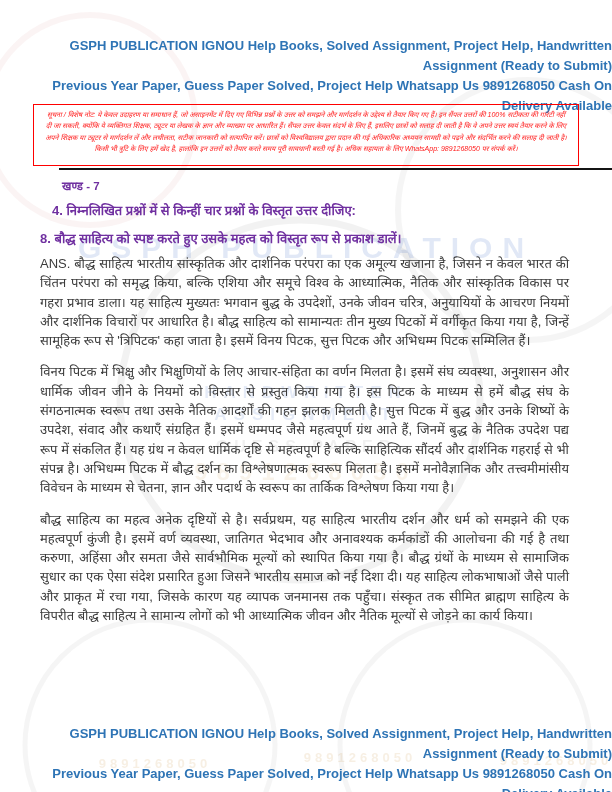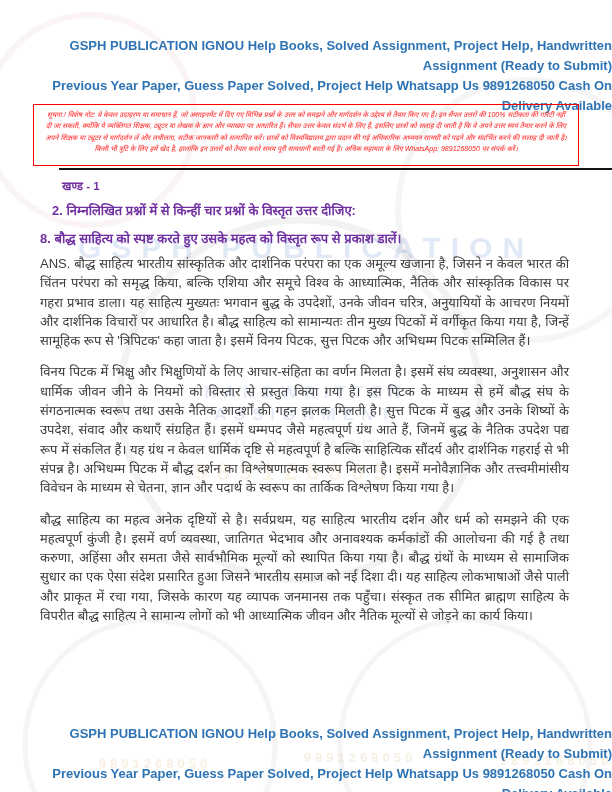--- a/index.html
+++ b/index.html
@@ -72,23 +72,23 @@
     <div>Previous Year Paper, Guess Paper Solved, Project Help Whatsapp Us 9891268050 Cash On Delivery Available</div>
   </div>
 
 
   <div class="notice-box">
     <p class="notice-text">सूचना / विशेष नोट: ये केवल उदाहरण या समाधान हैं, जो असाइनमेंट में दिए गए विभिन्न प्रश्नों के उत्तर को समझने और मार्गदर्शन के उद्देश्य से तैयार किए गए हैं। इन सैंपल उत्तरों की 100% सटीकता की गारंटी नहीं दी जा सकती, क्योंकि ये व्यक्तिगत शिक्षक, ट्यूटर या लेखक के ज्ञान और व्याख्या पर आधारित हैं। सैंपल उत्तर केवल संदर्भ के लिए हैं, इसलिए छात्रों को सलाह दी जाती है कि वे अपने उत्तर स्वयं तैयार करने के लिए अपने शिक्षक या ट्यूटर से मार्गदर्शन लें और लचीलता, सटीक जानकारी को सत्यापित करें। छात्रों को विश्वविद्यालय द्वारा प्रदान की गई अधिकारिक अध्ययन सामग्री को पढ़ने और संदर्भित करने की सलाह दी जाती है। किसी भी त्रुटि के लिए हमें खेद है, हालांकि इन उत्तरों को तैयार करते समय पूरी सावधानी बरती गई है। अधिक सहायता के लिए WhatsApp: 9891268050 पर संपर्क करें।</p>
   </div>
 
   <div class="divider"></div>
 
-  <div class="section-label">खण्ड - 1</div>
+  <div class="section-label">खण्ड - 7</div>
 
-  <div class="instruction">2. निम्नलिखित प्रश्नों में से किन्हीं चार प्रश्नों के विस्तृत उत्तर दीजिए:</div>
+  <div class="instruction">4. निम्नलिखित प्रश्नों में से किन्हीं चार प्रश्नों के विस्तृत उत्तर दीजिए:</div>
 
   <div class="question">8. बौद्ध साहित्य को स्पष्ट करते हुए उसके महत्व को विस्तृत रूप से प्रकाश डालें।</div>
 
   <div class="answer">
     <p>ANS. बौद्ध साहित्य भारतीय सांस्कृतिक और दार्शनिक परंपरा का एक अमूल्य खजाना है, जिसने न केवल भारत की चिंतन परंपरा को समृद्ध किया, बल्कि एशिया और समूचे विश्व के आध्यात्मिक, नैतिक और सांस्कृतिक विकास पर गहरा प्रभाव डाला। यह साहित्य मुख्यतः भगवान बुद्ध के उपदेशों, उनके जीवन चरित्र, अनुयायियों के आचरण नियमों और दार्शनिक विचारों पर आधारित है। बौद्ध साहित्य को सामान्यतः तीन मुख्य पिटकों में वर्गीकृत किया गया है, जिन्हें सामूहिक रूप से 'त्रिपिटक' कहा जाता है। इसमें विनय पिटक, सुत्त पिटक और अभिधम्म पिटक सम्मिलित हैं।</p>
     <p>विनय पिटक में भिक्षु और भिक्षुणियों के लिए आचार-संहिता का वर्णन मिलता है। इसमें संघ व्यवस्था, अनुशासन और धार्मिक जीवन जीने के नियमों को विस्तार से प्रस्तुत किया गया है। इस पिटक के माध्यम से हमें बौद्ध संघ के संगठनात्मक स्वरूप तथा उसके नैतिक आदर्शों की गहन झलक मिलती है। सुत्त पिटक में बुद्ध और उनके शिष्यों के उपदेश, संवाद और कथाएँ संग्रहित हैं। इसमें धम्मपद जैसे महत्वपूर्ण ग्रंथ आते हैं, जिनमें बुद्ध के नैतिक उपदेश पद्य रूप में संकलित हैं। यह ग्रंथ न केवल धार्मिक दृष्टि से महत्वपूर्ण है बल्कि साहित्यिक सौंदर्य और दार्शनिक गहराई से भी संपन्न है। अभिधम्म पिटक में बौद्ध दर्शन का विश्लेषणात्मक स्वरूप मिलता है। इसमें मनोवैज्ञानिक और तत्त्वमीमांसीय विवेचन के माध्यम से चेतना, ज्ञान और पदार्थ के स्वरूप का तार्किक विश्लेषण किया गया है।</p>
     <p>बौद्ध साहित्य का महत्व अनेक दृष्टियों से है। सर्वप्रथम, यह साहित्य भारतीय दर्शन और धर्म को समझने की एक महत्वपूर्ण कुंजी है। इसमें वर्ण व्यवस्था, जातिगत भेदभाव और अनावश्यक कर्मकांडों की आलोचना की गई है तथा करुणा, अहिंसा और समता जैसे सार्वभौमिक मूल्यों को स्थापित किया गया है। बौद्ध ग्रंथों के माध्यम से सामाजिक सुधार का एक ऐसा संदेश प्रसारित हुआ जिसने भारतीय समाज को नई दिशा दी। यह साहित्य लोकभाषाओं जैसे पाली और प्राकृत में रचा गया, जिसके कारण यह व्यापक जनमानस तक पहुँचा। संस्कृत तक सीमित ब्राह्मण साहित्य के विपरीत बौद्ध साहित्य ने सामान्य लोगों को भी आध्यात्मिक जीवन और नैतिक मूल्यों से जोड़ने का कार्य किया।</p>
   </div>
 
   <div class="ftr">

